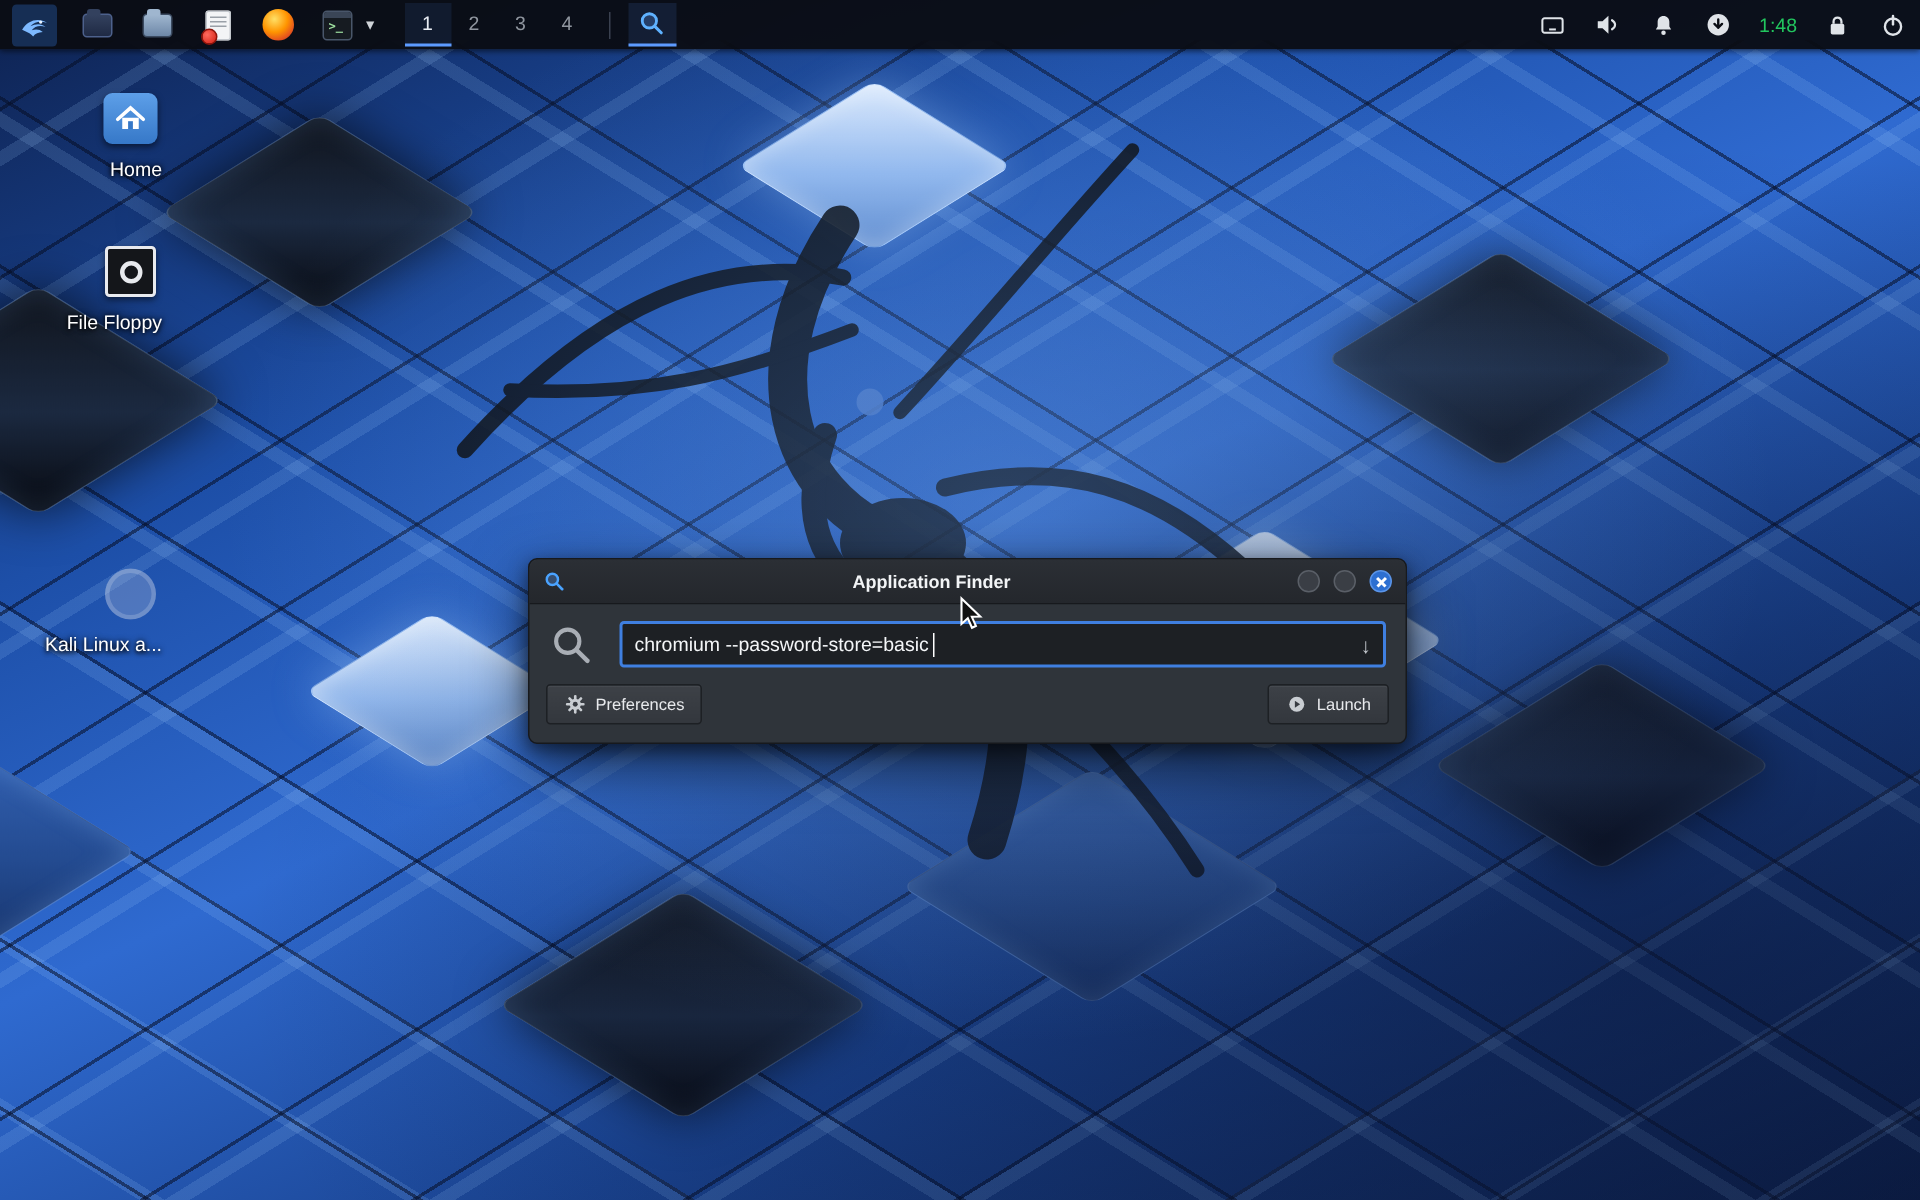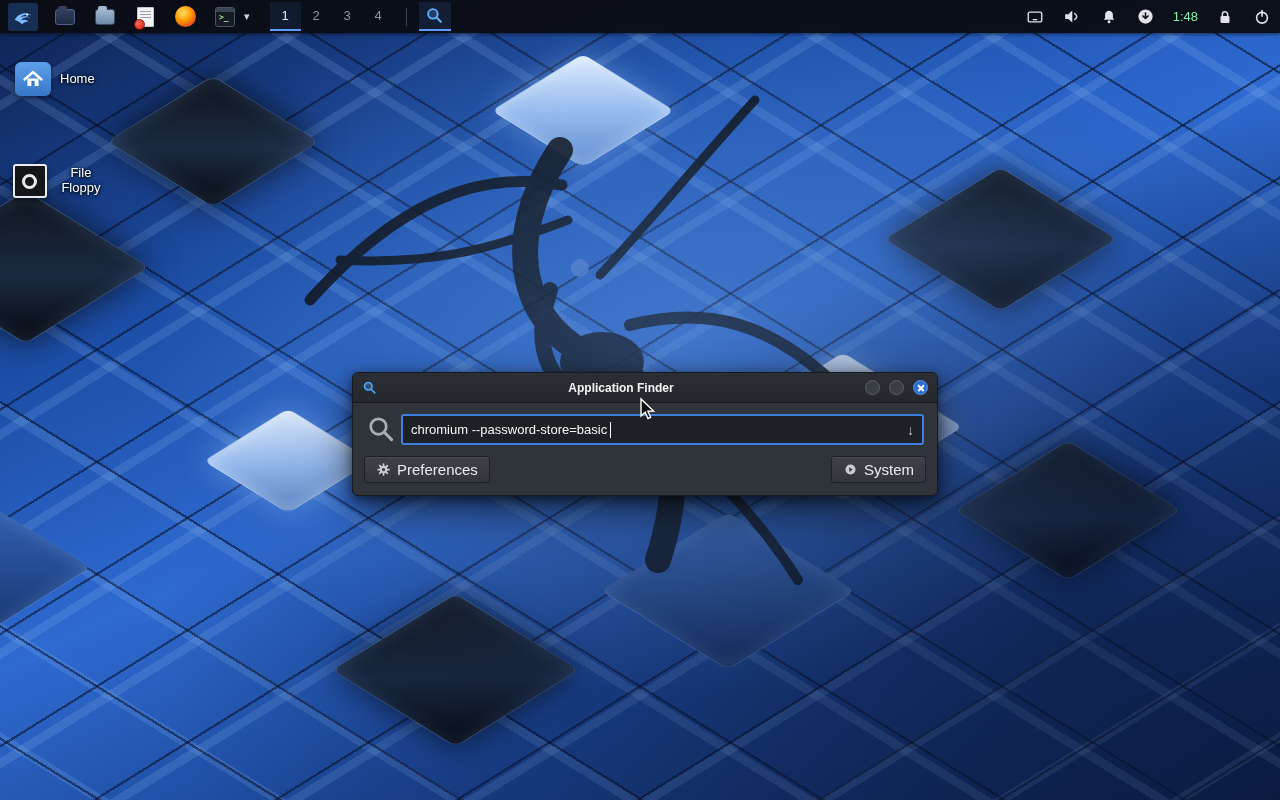--- a/index.html
+++ b/index.html
@@ -63,26 +63,26 @@
   .chev::before { content:"\25BE"; }
   .pager { display:flex; align-items:center; margin-left:20px; }
   .ws { width:31px; height:29px; display:flex; align-items:center; justify-content:center;
     color:#8f959e; font-size:13px; border-bottom:2px solid transparent; cursor:default; }
   .ws.active { color:#e8ecf2; border-bottom-color:#5d9bff; background:rgba(90,150,255,.10); }
   .psep { width:1px; height:18px; background:#3a4150; margin:0 12px; }
   .taskbtn { width:32px; height:29px; display:flex; align-items:center; justify-content:center;
     border-bottom:2px solid #5d9bff; background:rgba(90,150,255,.12); color:#5fb2ff; }
   .panel-right { margin-left:auto; display:flex; align-items:center; gap:17px; }
   .tray { width:20px; height:20px; color:#dfe3e8; display:flex; align-items:center; justify-content:center; }
-  .clock { color:#86efac; font-size:13px; }
+  .clock { color:#22c55e; font-size:13px; }
   svg { display:block; }
 
   
-  .dicon { position:absolute; left:12px; width:96px; display:flex; flex-direction:row;
-    align-items:center; gap:6px; z-index:5; cursor:default; }
+  .dicon { position:absolute; left:12px; width:96px; display:flex; flex-direction:column;
+    align-items:flex-end; gap:6px; z-index:5; cursor:default; }
   .dlabel { color:#fff; font-size:13px; text-align:center; text-shadow:0 1px 3px #000, 0 0 4px rgba(0,0,0,.9);
     line-height:1.15; max-width:96px; }
   .ic { width:42px; height:42px; display:flex; align-items:center; justify-content:center; }
   .home-sq { width:36px; height:34px; background:linear-gradient(#5d9fe8,#3678c8); border-radius:6px;
     display:flex; align-items:center; justify-content:center; box-shadow:0 2px 4px rgba(0,0,0,.5); }
   .fs-sq { width:34px; height:34px; background:#14161a; border:2px solid #e8eaee; border-radius:3px;
     display:flex; align-items:center; justify-content:center; box-shadow:0 2px 4px rgba(0,0,0,.5); }
   .fs-ring { width:15px; height:15px; border-radius:50%; border:3px solid #e8eaee; background:#14161a; }
   .trash-ic { width:30px; height:33px; background:linear-gradient(#fbfbfc,#c9cdd3); border-radius:4px 4px 9px 9px;
     position:relative; box-shadow:0 2px 4px rgba(0,0,0,.5); }
@@ -100,34 +100,34 @@
     border-radius:6px 6px 0 0; }
   .title { flex:1; text-align:center; color:#f2f4f6; font-size:12px; font-weight:bold; }
   .tb-ico { color:#4aa3ff; }
   .winctl { display:flex; align-items:center; gap:9px; }
   .wbtn { width:15px; height:15px; border-radius:50%; background:#3a3e45; border:1px solid #5a5f67; }
   .wbtn.close { background:#2d6fd1; border-color:#5a94e8; position:relative; }
   .wbtn.close::before,.wbtn.close::after { content:""; position:absolute; left:50%; top:50%;
     width:8px; height:1.6px; background:#fff; }
   .wbtn.close::before { transform:translate(-50%,-50%) rotate(45deg); }
   .wbtn.close::after  { transform:translate(-50%,-50%) rotate(-45deg); }
-  .srow { display:flex; gap:5px; padding:11px 13px 7px 13px; }
+  .srow { display:flex; align-items:center; gap:17px; padding:11px 13px 7px 13px; }
   .big-mag { color:#a9aeb5; }
   .entry { flex:1; height:31px; background:#1d2024; border:2px solid #3f7fe0; border-radius:3px;
     display:flex; align-items:center; padding:0 8px; color:#f4f6f8; font-size:13px; }
   .entry-text { white-space:pre; }
   .caret { display:inline-block; width:1px; height:16px; background:#fff; margin-left:3px;
     animation:blink 1.1s steps(1) infinite; }
   @keyframes blink { 50% { opacity:0; } }
   .entry-arrow { margin-left:auto; color:#c4c8ce; font-size:14px; padding-left:8px; }
   .entry-arrow::before { content:"\2193"; }
   .brow { display:flex; justify-content:space-between; padding:4px 11px 12px 11px; }
   .btn { display:flex; align-items:center; gap:6px; height:27px; padding:0 11px;
     background:linear-gradient(#3d4147,#33373d); border:1px solid #1d2024; border-radius:3px;
-    color:#e8eaed; font-size:15px; box-shadow:inset 0 1px 0 rgba(255,255,255,.05); cursor:default; }
+    color:#e8eaed; font-size:11px; box-shadow:inset 0 1px 0 rgba(255,255,255,.05); cursor:default; }
 
   
   .cursor { position:absolute; left:637px; top:397px; z-index:99; pointer-events:none; }
 </style>
 </head>
 <body>
 
 <div class="screen">
 
   <div class="wallpaper">
@@ -259,20 +259,26 @@
   <div class="dicon" style="top:160px;">
     <div class="ic">
       <div class="fs-sq">
           <div class="fs-ring"></div>
         </div>
     </div>
     <div class="dlabel">File Floppy</div>
   </div>
 
 
+  <div class="dicon" style="top:375px;">
+    <div class="ic">
+        <div class="kali-fade"></div>
+      </div>
+    <div class="dlabel">Kali Linux a...</div>
+  </div>
 
 
   <div class="dialog">
     <div class="titlebar">
       <span class="tb-ico">
         <svg width="15" height="15" viewBox="0 0 24 24">
             <circle cx="10" cy="10" r="6" fill="rgba(90,160,255,.3)" stroke="currentColor" stroke-width="2.6"></circle>
             <line x1="14.6" y1="14.6" x2="20.5" y2="20.5" stroke="currentColor" stroke-width="2.8" stroke-linecap="round"></line>
           </svg>
       </span>
@@ -310,21 +316,21 @@
           </g>
           <circle cx="12" cy="12" r="2.6" fill="#383c42"></circle>
         </svg>
         <span>Preferences</span>
       </div>
       <div class="btn">
         <svg width="15" height="15" viewBox="0 0 24 24">
           <circle cx="12" cy="12" r="8" fill="#c9cdd2"></circle>
           <path d="M10 8.2l5.6 3.8L10 15.8z" fill="#383c42"></path>
         </svg>
-        <span>System</span>
+        <span>Launch</span>
       </div>
     </div>
   </div>
 
   <svg class="cursor" width="22" height="24" viewBox="0 0 22 24">
     <path d="M4 2 L4 19 L8.2 15.2 L11 21.5 L13.6 20.3 L10.9 14.2 L16.5 14 Z" fill="#111" stroke="#fff" stroke-width="1.4"></path>
   </svg>
 
 </div>
 

